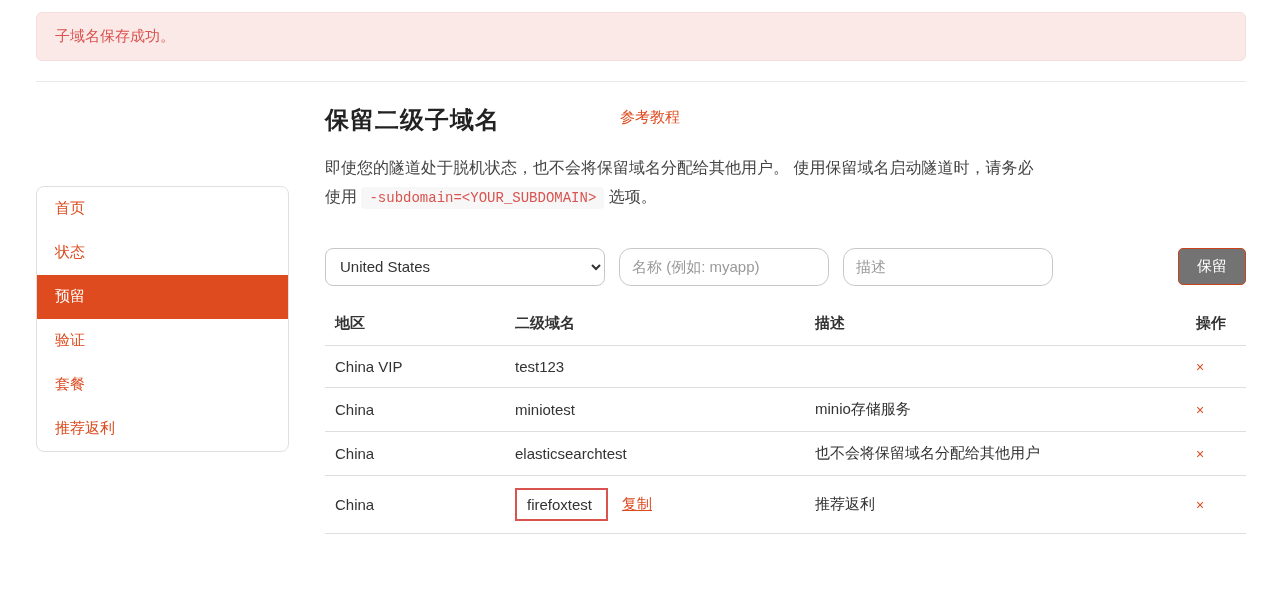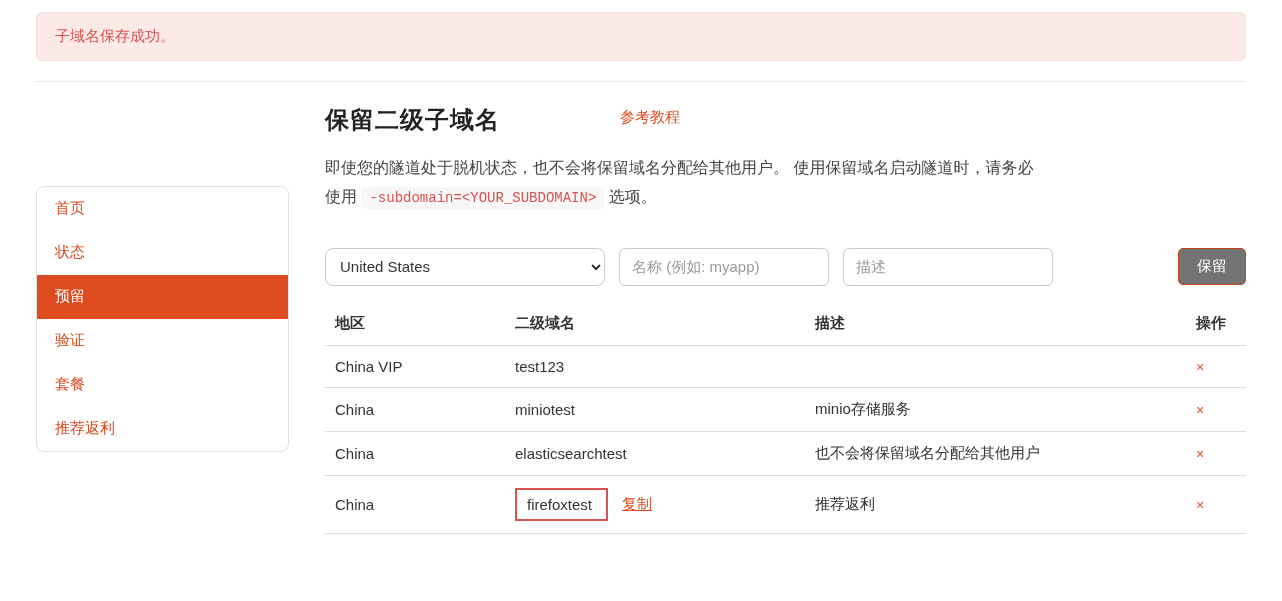--- a/index.html
+++ b/index.html
@@ -97,21 +97,21 @@
       border: 1px solid #c7c7c7;
       border-radius: 8px;
       font-size: 15px;
       color: #333;
       background: #fff;
     }
     .text-input {
       height: 38px;
       padding: 6px 12px;
       border: 1px solid #c7c7c7;
-      border-radius: 6px;
+      border-radius: 12px;
       font-size: 15px;
       color: #333;
     }
     .input-name { width: 210px; }
     .input-desc { width: 210px; }
     .text-input::placeholder { color: #9a9a9a; }
     .spacer-flex { flex: 1; }
     .btn-reserve {
       background: #737373;
       color: #fff;

